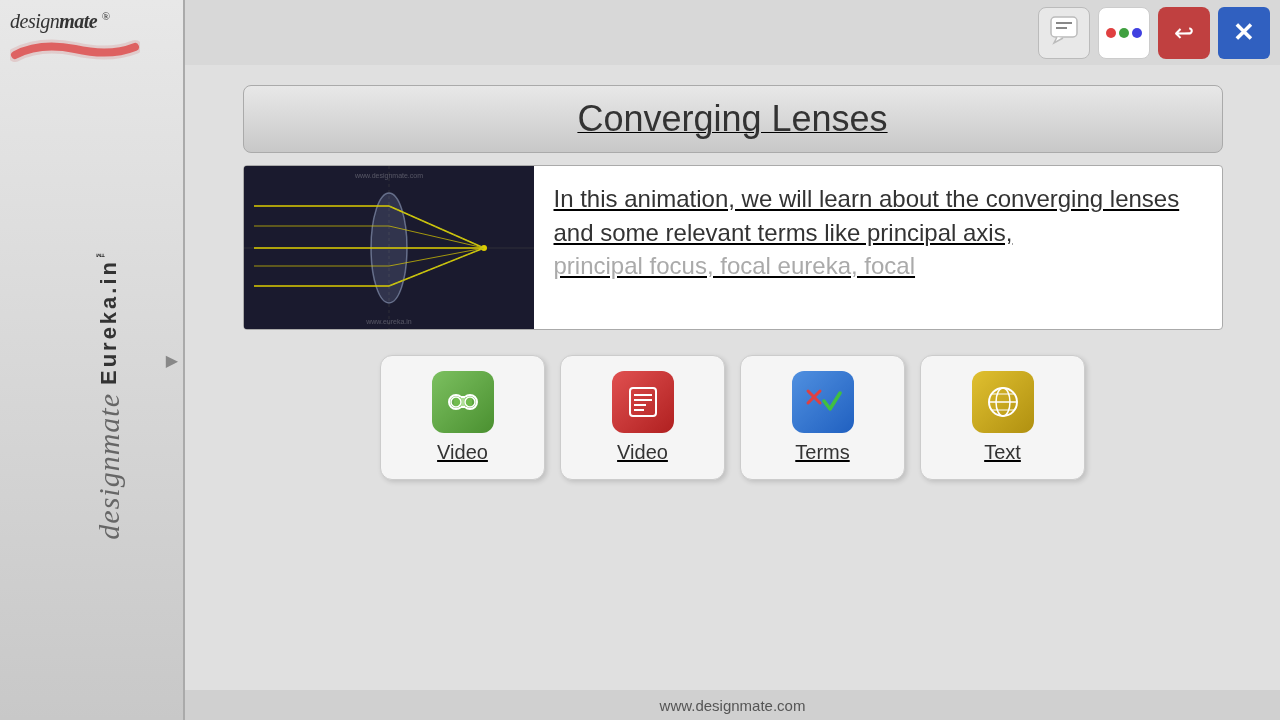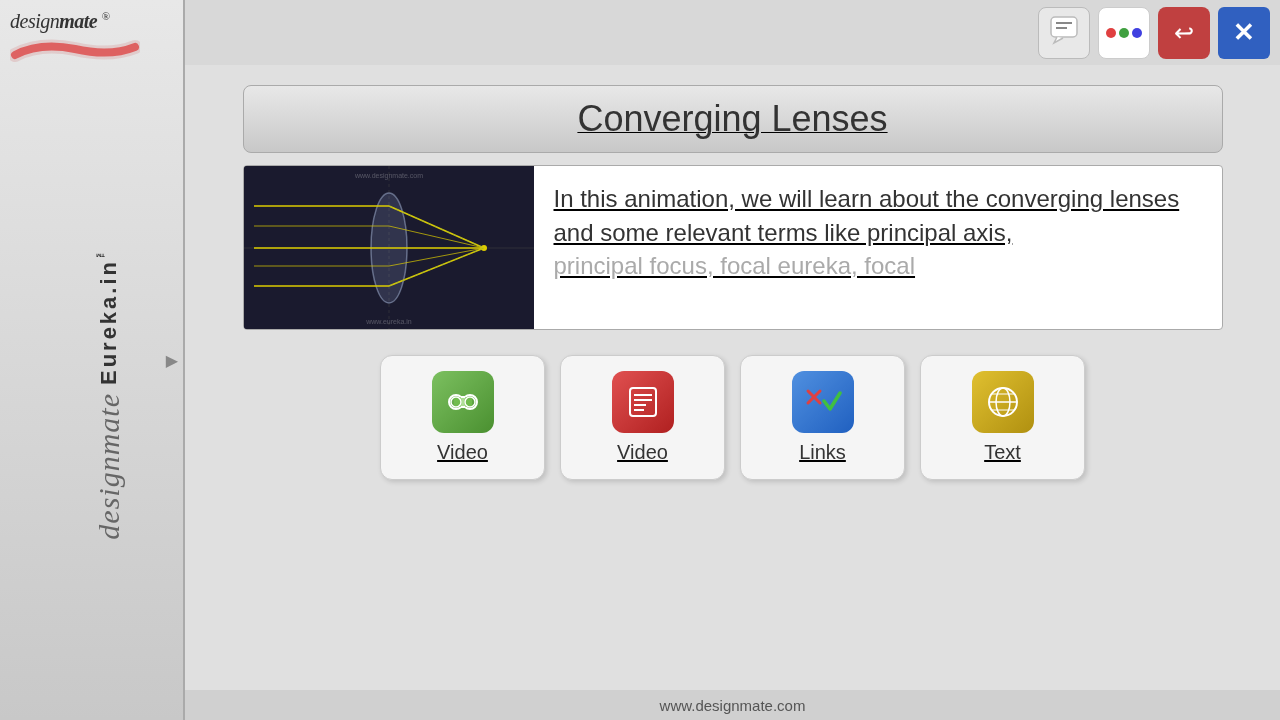--- a/index.html
+++ b/index.html
@@ -409,21 +409,21 @@
       <button class="nav-btn">
         <div class="btn-icon icon-quiz">
           <svg width="38" height="38" viewBox="0 0 38 38">
 
             <line x1="4" y1="8" x2="16" y2="20" stroke="#e04040" stroke-width="3" stroke-linecap="round"></line>
             <line x1="16" y1="8" x2="4" y2="20" stroke="#e04040" stroke-width="3" stroke-linecap="round"></line>
 
             <polyline points="20,18 26,26 36,10" fill="none" stroke="#40c040" stroke-width="3.5" stroke-linecap="round" stroke-linejoin="round"></polyline>
           </svg>
         </div>
-        <span class="btn-label">Links</span>
+        <span class="btn-label">Terms</span>
       </button>
 
       <button class="nav-btn">
         <div class="btn-icon icon-links">
           <svg width="38" height="38" viewBox="0 0 38 38">
             <circle cx="19" cy="19" r="14" fill="none" stroke="white" stroke-width="2"></circle>
             <ellipse cx="19" cy="19" rx="7" ry="14" fill="none" stroke="white" stroke-width="1.5"></ellipse>
             <line x1="5" y1="19" x2="33" y2="19" stroke="white" stroke-width="1.5"></line>
             <line x1="8" y1="11" x2="30" y2="11" stroke="white" stroke-width="1"></line>
             <line x1="8" y1="27" x2="30" y2="27" stroke="white" stroke-width="1"></line>

